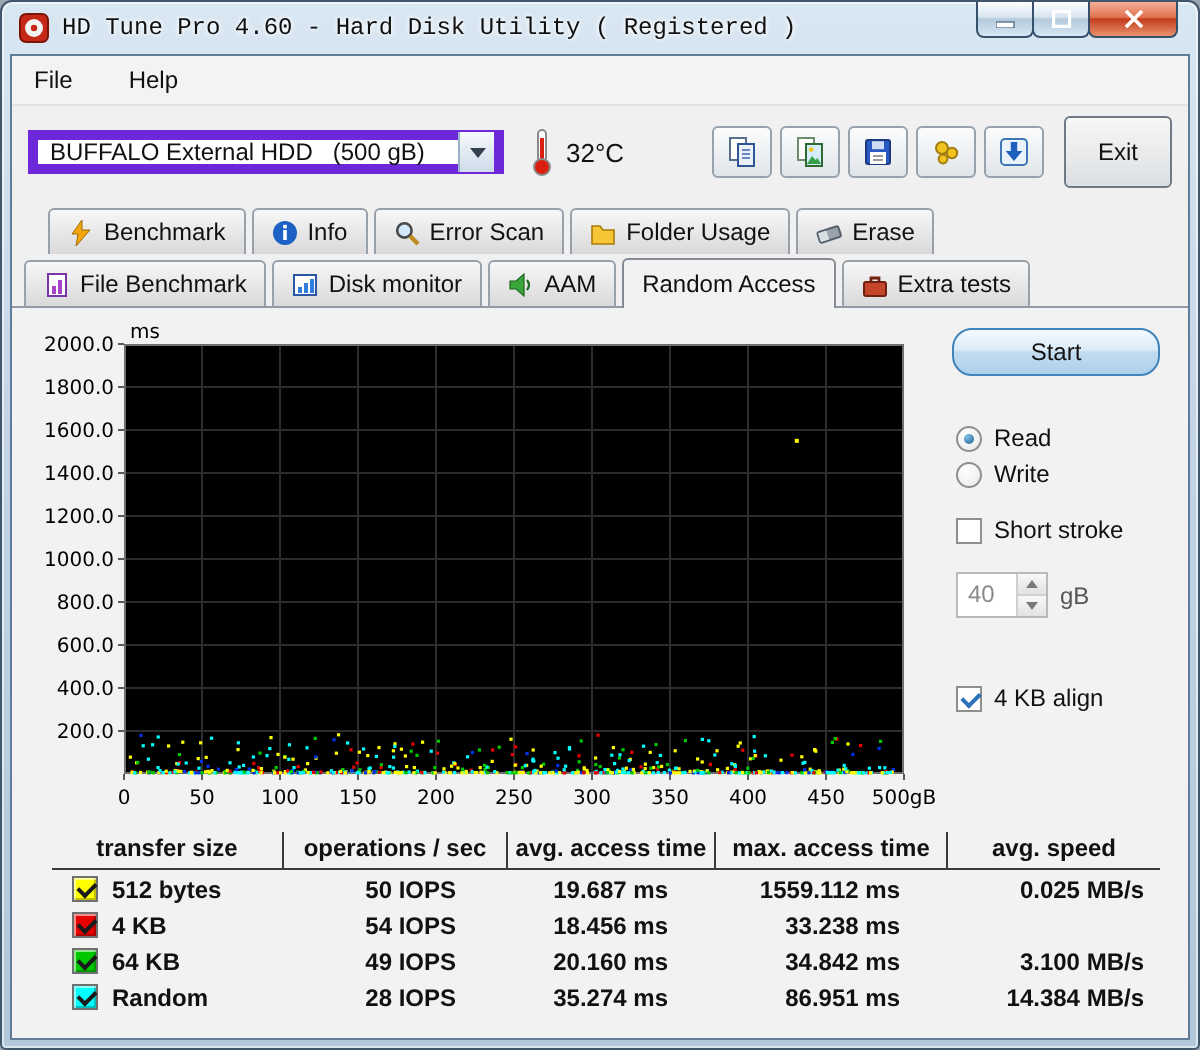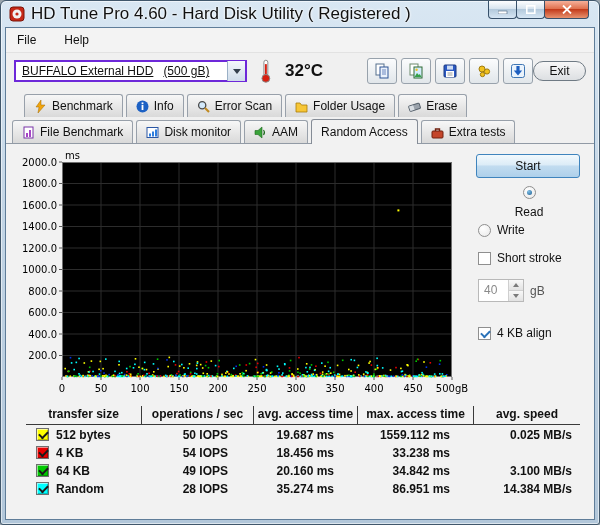--- a/index.html
+++ b/index.html
@@ -5,80 +5,80 @@
   *{box-sizing:border-box;margin:0;padding:0;}
   html,body{background:#9aa5ad;}
   body{font-family:"Liberation Sans","DejaVu Sans",sans-serif;font-size:12px;color:#111;}
 
   
   .window{position:relative;width:600px;height:525px;border:1px solid #41576b;
     border-radius:6px 6px 3px 3px;
     background:linear-gradient(180deg,#d9e7f3 0%,#c3d5e5 40%,#b2c7da 100%);
     box-shadow:inset 0 0 0 1px rgba(255,255,255,.55);}
   .titlebar{height:26px;display:flex;align-items:center;padding:0 8px;gap:6px;}
-  .title-text{font-size:17px;color:#101010;text-shadow:0 0 3px #fff,0 0 2px #fff;white-space:nowrap;}
+  .title-text{font-size:12px;color:#101010;text-shadow:0 0 3px #fff,0 0 2px #fff;white-space:nowrap;font-family:Liberation Mono, monospace;}
   .winbtns{position:absolute;top:0;right:10px;display:flex;}
   .winbtn{height:18px;width:29px;display:flex;align-items:center;justify-content:center;
     border:1px solid #37506a;border-top:none;border-radius:0 0 4px 4px;margin-left:-1px;
     background:linear-gradient(180deg,#fdfeff 0%,#d7e4ef 45%,#b3c9dc 50%,#d6e6f4 100%);}
   .winbtn.close{width:45px;background:linear-gradient(180deg,#f6b09a 0%,#e0714f 45%,#c33c1c 50%,#e8926f 100%);}
 
   .client{position:absolute;left:4px;right:4px;top:26px;bottom:4px;background:#f0f0f0;
     border:1px solid #5f7d99;display:flex;flex-direction:column;overflow:hidden;}
 
   
   .menubar{display:flex;gap:12px;padding:2px 3px;background:#f3f3f3;border-bottom:1px solid #e2e2e2;}
   .menu-item{padding:3px 8px;cursor:default;}
 
   
   .toolbar{display:flex;align-items:center;padding:5px 8px 6px 8px;}
-  .combo{width:238px;height:22px;background:#fff;border:2px solid #6d28d9;display:flex;align-items:center;padding-left:6px;text-decoration:underline;}
+  .combo{width:238px;height:22px;background:#fff;border:5px solid #6d28d9;display:flex;align-items:center;padding-left:6px;}
   .combo .size{margin-left:10px;}
   .combo-arrow{margin-left:auto;width:18px;height:20px;border-left:1px solid #9ab0c6;
     background:linear-gradient(180deg,#f4f8fb,#cfdcea);display:flex;align-items:center;justify-content:center;}
   .combo-arrow i{width:0;height:0;border-left:4px solid transparent;border-right:4px solid transparent;border-top:5px solid #33404d;}
   .therm{margin-left:12px;}
-  .temp{font-weight:bold;font-size:17px;margin-left:12px;}
+  .temp{font-weight:normal;font-size:13px;margin-left:5px;}
   .toolbtns{display:flex;gap:4px;margin-left:44px;}
   .toolbtn{width:30px;height:26px;display:flex;align-items:center;justify-content:center;
     border:1px solid #98a2ac;border-radius:3px;background:linear-gradient(180deg,#fbfcfd,#e1e6ea);}
-  .exit-btn{margin-left:auto;width:54px;height:20px;border:1px solid #6f7a84;border-radius:12px;
+  .exit-btn{margin-left:auto;width:54px;height:36px;border:1px solid #6f7a84;border-radius:3px;
     background:linear-gradient(180deg,#f7f7f7,#dcdfe2);font-size:12px;display:flex;align-items:center;justify-content:center;}
 
   
   .tabstrip{padding:4px 6px 0 6px;}
   .tabs-row{display:flex;gap:3px;align-items:flex-end;}
   .tabs-row1{margin-left:12px;}
   .tabs-row2{height:25px;margin-top:1px;}
   .tab{height:23px;display:inline-flex;align-items:center;gap:5px;padding:0 9px;
     border:1px solid #98a0aa;border-bottom:none;border-radius:3px 3px 0 0;
     background:linear-gradient(180deg,#f7f7f7,#d9d9d9);white-space:nowrap;cursor:default;}
   .tab.active{height:25px;background:#f2f2f2;border-color:#858c96;margin-bottom:-1px;z-index:3;position:relative;}
   .ticon{flex:0 0 auto;}
 
   
   .panel{flex:1;border-top:1px solid #919aa5;background:#f2f2f2;position:relative;padding:6px 0 0 6px;}
   #chart-svg{display:block;}
   #chart-svg text{font-family:"DejaVu Sans","Liberation Sans",sans-serif;}
 
   
   .rightcol{position:absolute;top:10px;right:14px;width:104px;}
-  .start-btn{width:100%;height:24px;border:1px solid #3f84bd;border-radius:3px;
+  .start-btn{width:100%;height:24px;border:1px solid #3f84bd;border-radius:10px;
     background:linear-gradient(180deg,#f2f9fd 0%,#dcecf7 45%,#c2dcf0 50%,#aed0ea 100%);
     display:flex;align-items:center;justify-content:center;font-size:12px;}
   .ctl-row{display:flex;align-items:center;gap:6px;margin:4px 0 0 2px;}
   .radio{width:13px;height:13px;border-radius:50%;border:1px solid #8f8f8f;background:radial-gradient(circle at 35% 30%,#fff,#e8e8e8);position:relative;flex:0 0 auto;}
   .radio.sel::after{content:"";position:absolute;left:3px;top:3px;width:5px;height:5px;border-radius:50%;
     background:radial-gradient(circle at 35% 30%,#7fc0e8,#1d5d8f);}
   .checkbox{width:13px;height:13px;border:1px solid #8f8f8f;background:#fff;position:relative;flex:0 0 auto;}
   .checkbox.checked::after{content:"";position:absolute;left:2px;top:2px;width:7px;height:4px;
     border-left:2px solid #2b72b8;border-bottom:2px solid #2b72b8;transform:rotate(-45deg);}
-  .gap-lg{margin-top:8px;flex-direction:column;}
+  .gap-lg{margin-top:24px;}
   .gap-md{margin-top:14px;}
-  .gap-xl{margin-top:24px;}
+  .gap-xl{margin-top:33px;}
   .spin{width:46px;height:23px;border:1px solid #b9b9b9;background:#fff;display:flex;}
   .spin .val{flex:1;font-size:12px;color:#8a8a8a;padding:3px 0 0 5px;}
   .spin .btns{width:15px;display:flex;flex-direction:column;border-left:1px solid #cfcfcf;}
   .spin .btns div{flex:1;position:relative;background:linear-gradient(180deg,#f8f8f8,#e2e2e2);}
   .spin .btns .up{border-bottom:1px solid #cfcfcf;}
   .spin .btns .up::after{content:"";position:absolute;left:4px;top:3px;border-left:3px solid transparent;border-right:3px solid transparent;border-bottom:4px solid #7a7a7a;}
   .spin .btns .down::after{content:"";position:absolute;left:4px;top:3px;border-left:3px solid transparent;border-right:3px solid transparent;border-top:4px solid #7a7a7a;}
   .dim{color:#555;}
 
   

